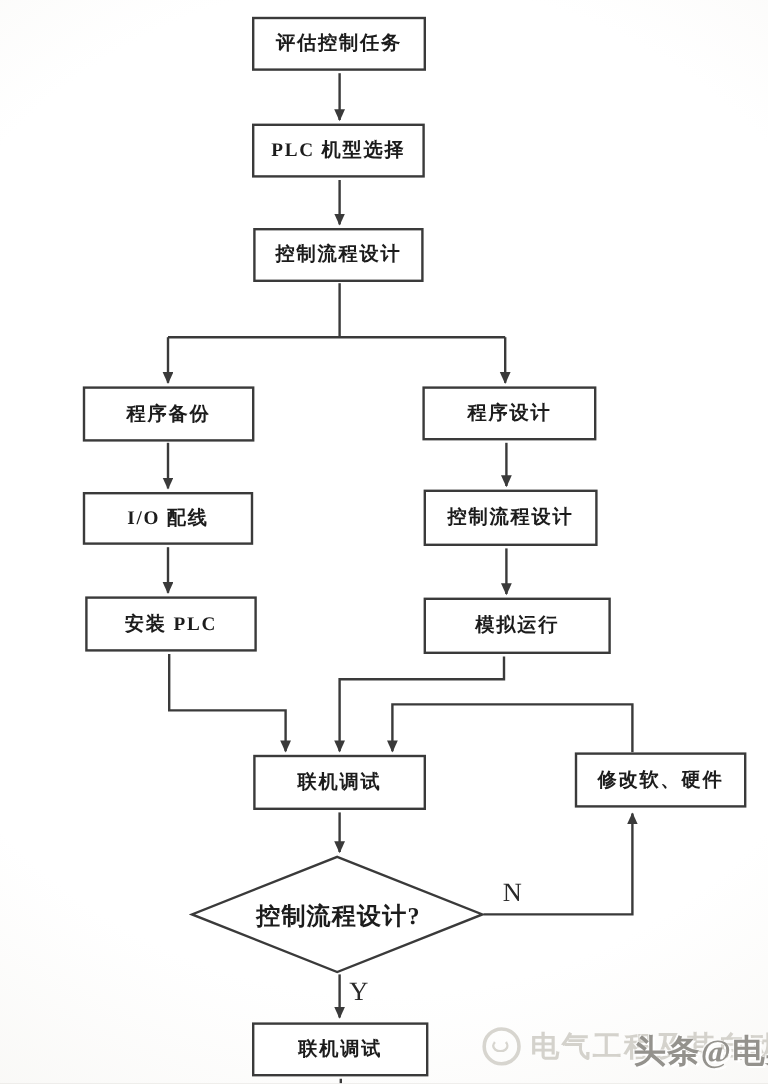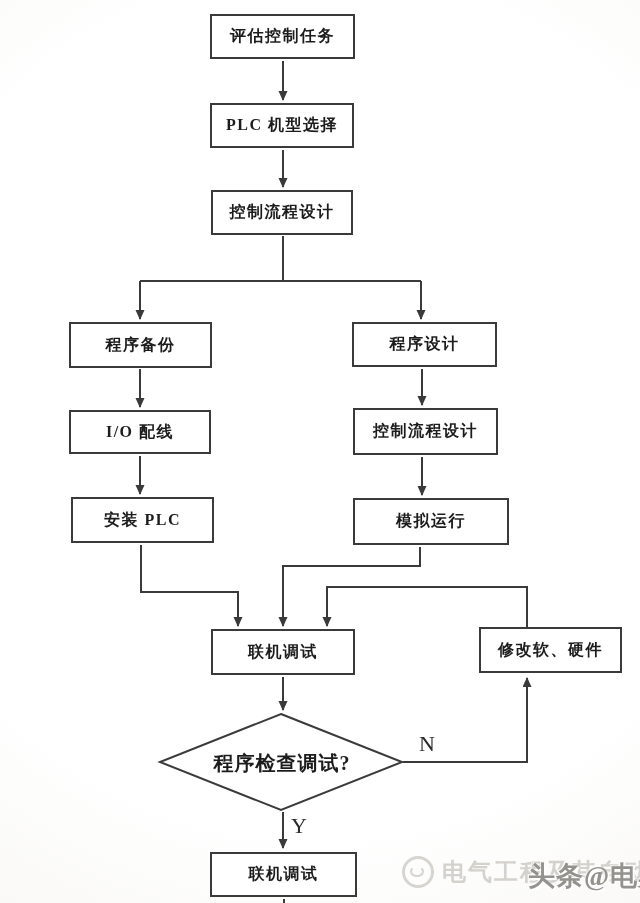--- a/index.html
+++ b/index.html
@@ -111,21 +111,21 @@
   <div class="node" style="left:352px; top:322px; width:145px; height:45px">程序设计</div>
 
   <div class="node" style="left:353px; top:408px; width:145px; height:47px">控制流程设计</div>
 
   <div class="node" style="left:353px; top:498px; width:156px; height:47px">模拟运行</div>
 
   <div class="node" style="left:211px; top:629px; width:144px; height:46px">联机调试</div>
 
   <div class="node" style="left:479px; top:627px; width:143px; height:46px">修改软、硬件</div>
 
-  <div class="diamond-label">程序检查调试?</div>
+  <div class="diamond-label">控制流程设计?</div>
 
   <div class="branch-label" style="left:419px; top:731px">N</div>
 
   <div class="branch-label" style="left:291px; top:813px">Y</div>
 
   <div class="node" style="left:210px; top:852px; width:147px; height:45px">联机调试</div>
 
   <div class="wm-light">
     <span class="wm-logo"></span>
     <span>电气工程及其自动化技术</span>

